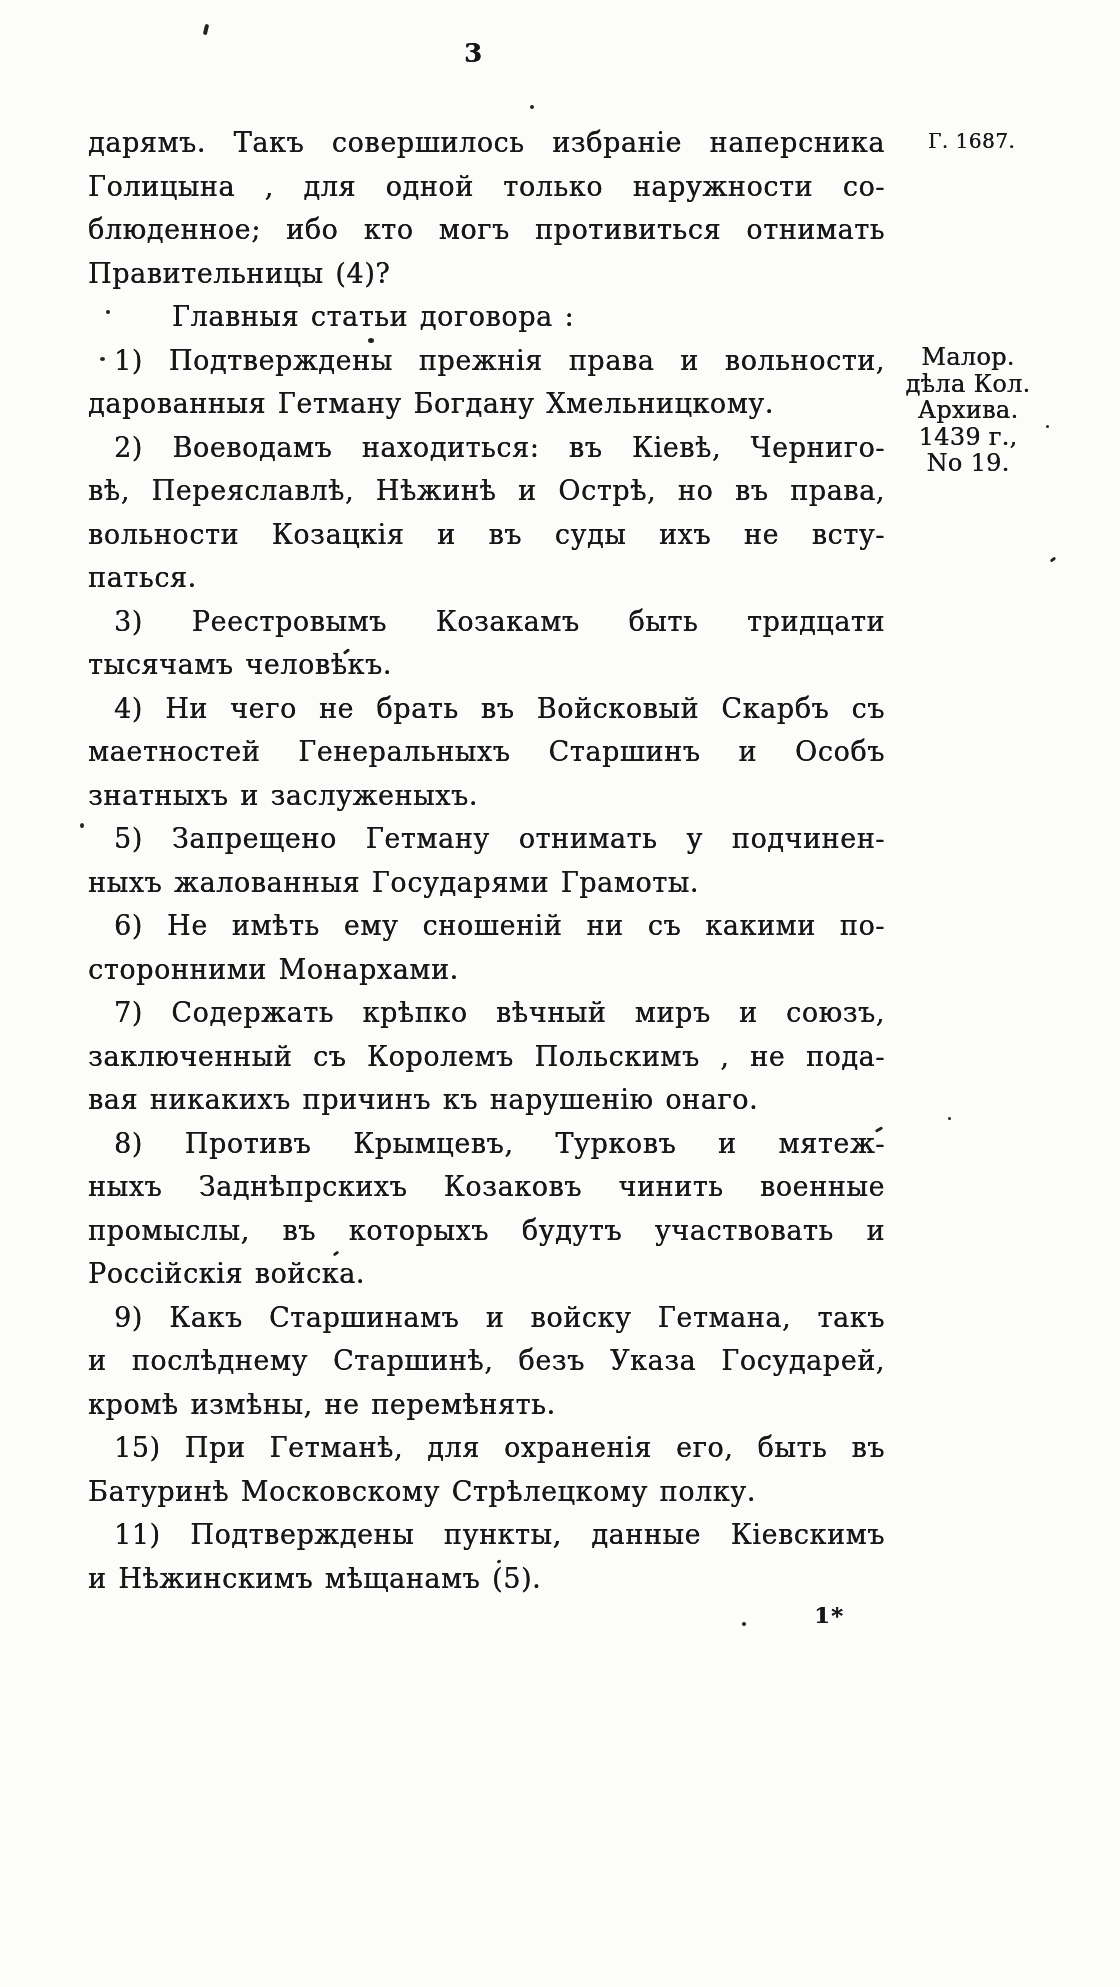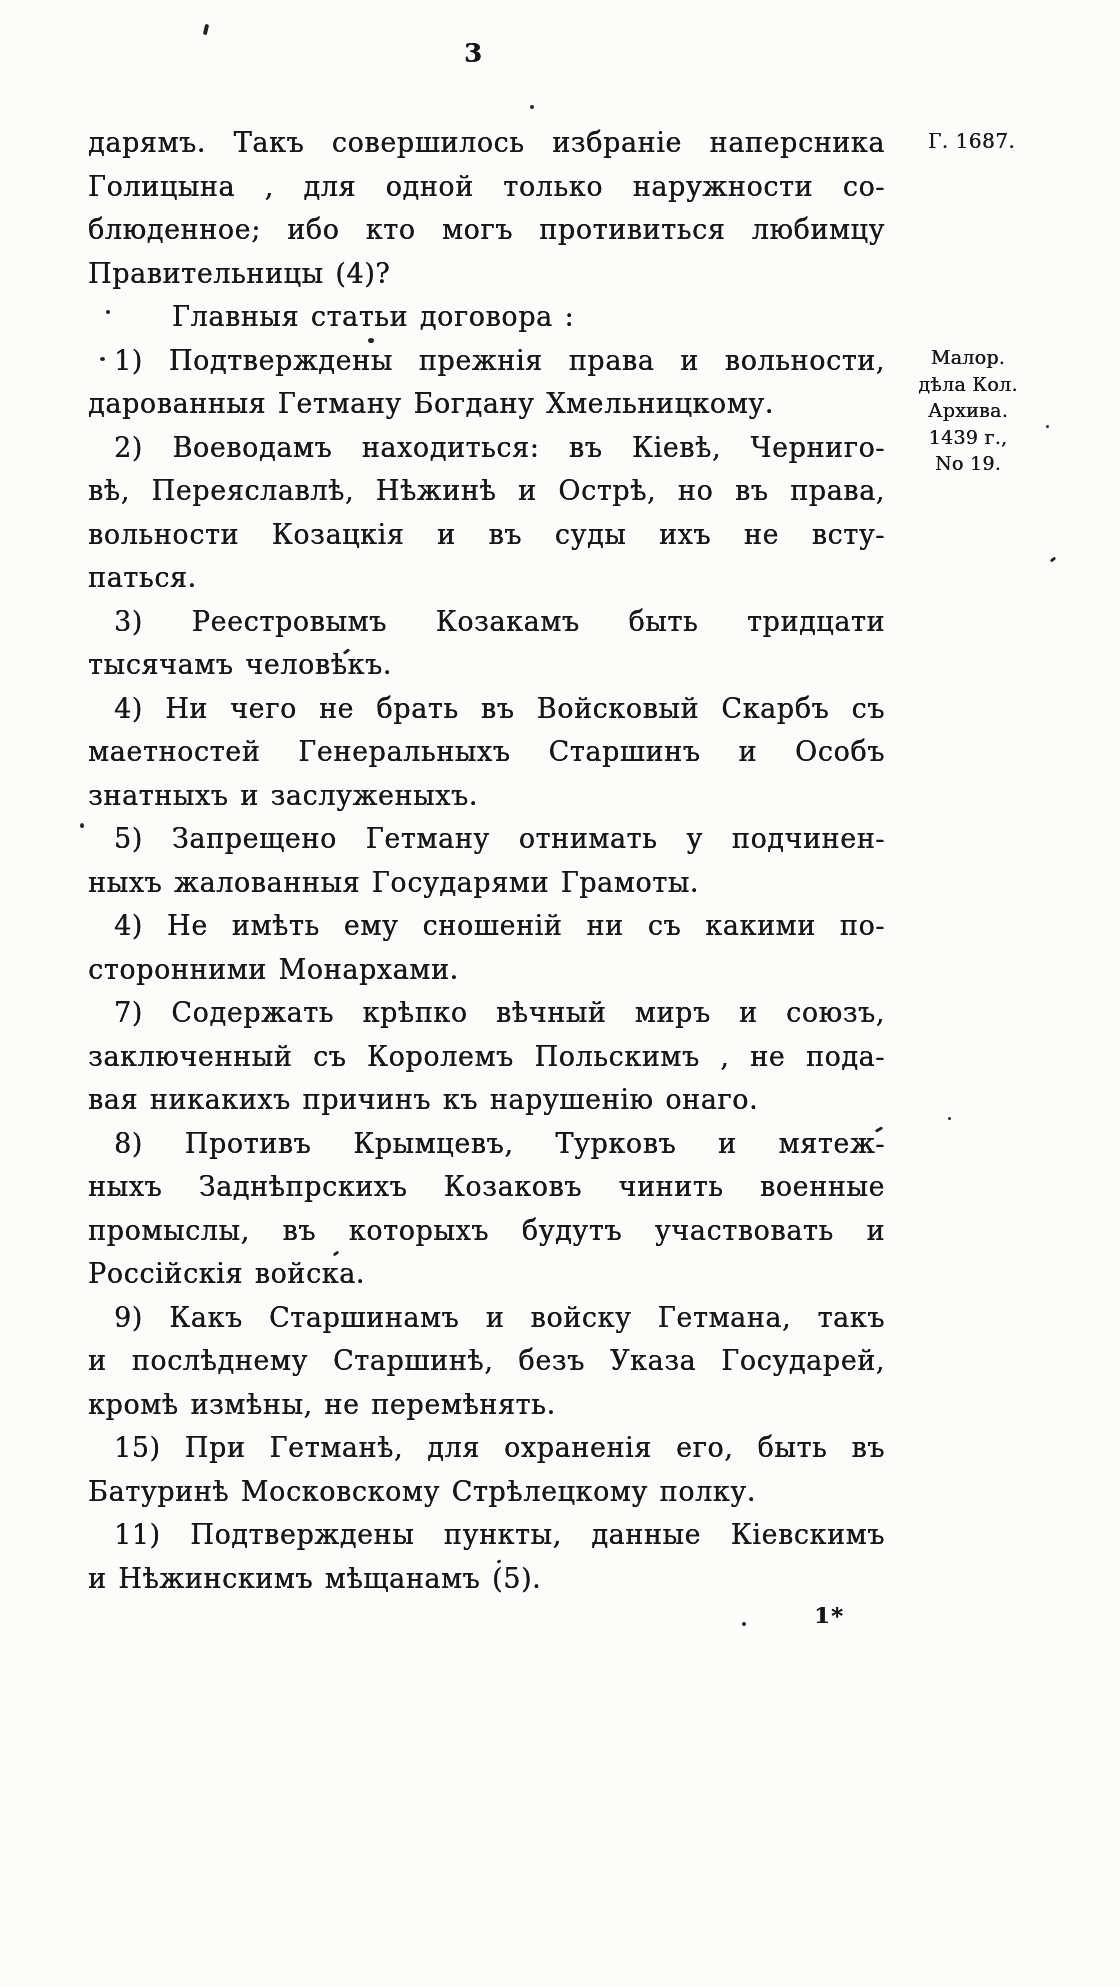--- a/index.html
+++ b/index.html
@@ -54,21 +54,21 @@
     font-size: 20px;
     letter-spacing: 0.5px;
     text-shadow: 0.3px 0 0 currentColor;
   }
   .note-archive {
     position: absolute;
     left: 898px;
     top: 344px;
     width: 140px;
     text-align: center;
-    font-size: 19px;
+    font-size: 24px;
     line-height: 26.5px;
     letter-spacing: 0.3px;
     text-shadow: 0.3px 0 0 currentColor;
   }
   .sig {
     position: absolute;
     left: 814px;
     top: 1601px;
     font-size: 23px;
     font-weight: bold;
@@ -96,37 +96,37 @@
       <div>Малор.</div>
       <div>дѣла Кол.</div>
       <div>Архива.</div>
       <div>1439 г.,</div>
       <div>No 19.</div>
     </div>
 
   <div class="text-block">
       <div class="line j">дарямъ. Такъ совершилось избраніе наперсника</div>
       <div class="line j">Голицына , для одной только наружности со-</div>
-      <div class="line j">блюденное; ибо кто могъ противиться любимцу</div>
+      <div class="line j">блюденное; ибо кто могъ противиться отнимать</div>
       <div class="line">Правительницы (4)?</div>
       <div class="line ind2">Главныя статьи договора :</div>
       <div class="line j ind1">1) Подтверждены прежнія права и вольности,</div>
       <div class="line">дарованныя Гетману Богдану Хмельницкому.</div>
       <div class="line j ind1">2) Воеводамъ находиться: въ Кіевѣ, Черниго-</div>
       <div class="line j">вѣ, Переяславлѣ, Нѣжинѣ и Острѣ, но въ права,</div>
       <div class="line j">вольности Козацкія и въ суды ихъ не всту-</div>
       <div class="line">паться.</div>
       <div class="line j ind1">3) Реестровымъ Козакамъ быть тридцати</div>
       <div class="line">тысячамъ человѣкъ.</div>
       <div class="line j ind1">4) Ни чего не брать въ Войсковый Скарбъ съ</div>
       <div class="line j">маетностей Генеральныхъ Старшинъ и Особъ</div>
       <div class="line">знатныхъ и заслуженыхъ.</div>
       <div class="line j ind1">5) Запрещено Гетману отнимать у подчинен-</div>
       <div class="line">ныхъ жалованныя Государями Грамоты.</div>
-      <div class="line j ind1">4) Не имѣть ему сношеній ни съ какими по-</div>
+      <div class="line j ind1">6) Не имѣть ему сношеній ни съ какими по-</div>
       <div class="line">сторонними Монархами.</div>
       <div class="line j ind1">7) Содержать крѣпко вѣчный миръ и союзъ,</div>
       <div class="line j">заключенный съ Королемъ Польскимъ , не пода-</div>
       <div class="line">вая никакихъ причинъ къ нарушенію онаго.</div>
       <div class="line j ind1">8) Противъ Крымцевъ, Турковъ и мятеж-</div>
       <div class="line j">ныхъ Заднѣпрскихъ Козаковъ чинить военные</div>
       <div class="line j">промыслы, въ которыхъ будутъ участвовать и</div>
       <div class="line">Россійскія войска.</div>
       <div class="line j ind1">9) Какъ Старшинамъ и войску Гетмана, такъ</div>
       <div class="line j">и послѣднему Старшинѣ, безъ Указа Государей,</div>

